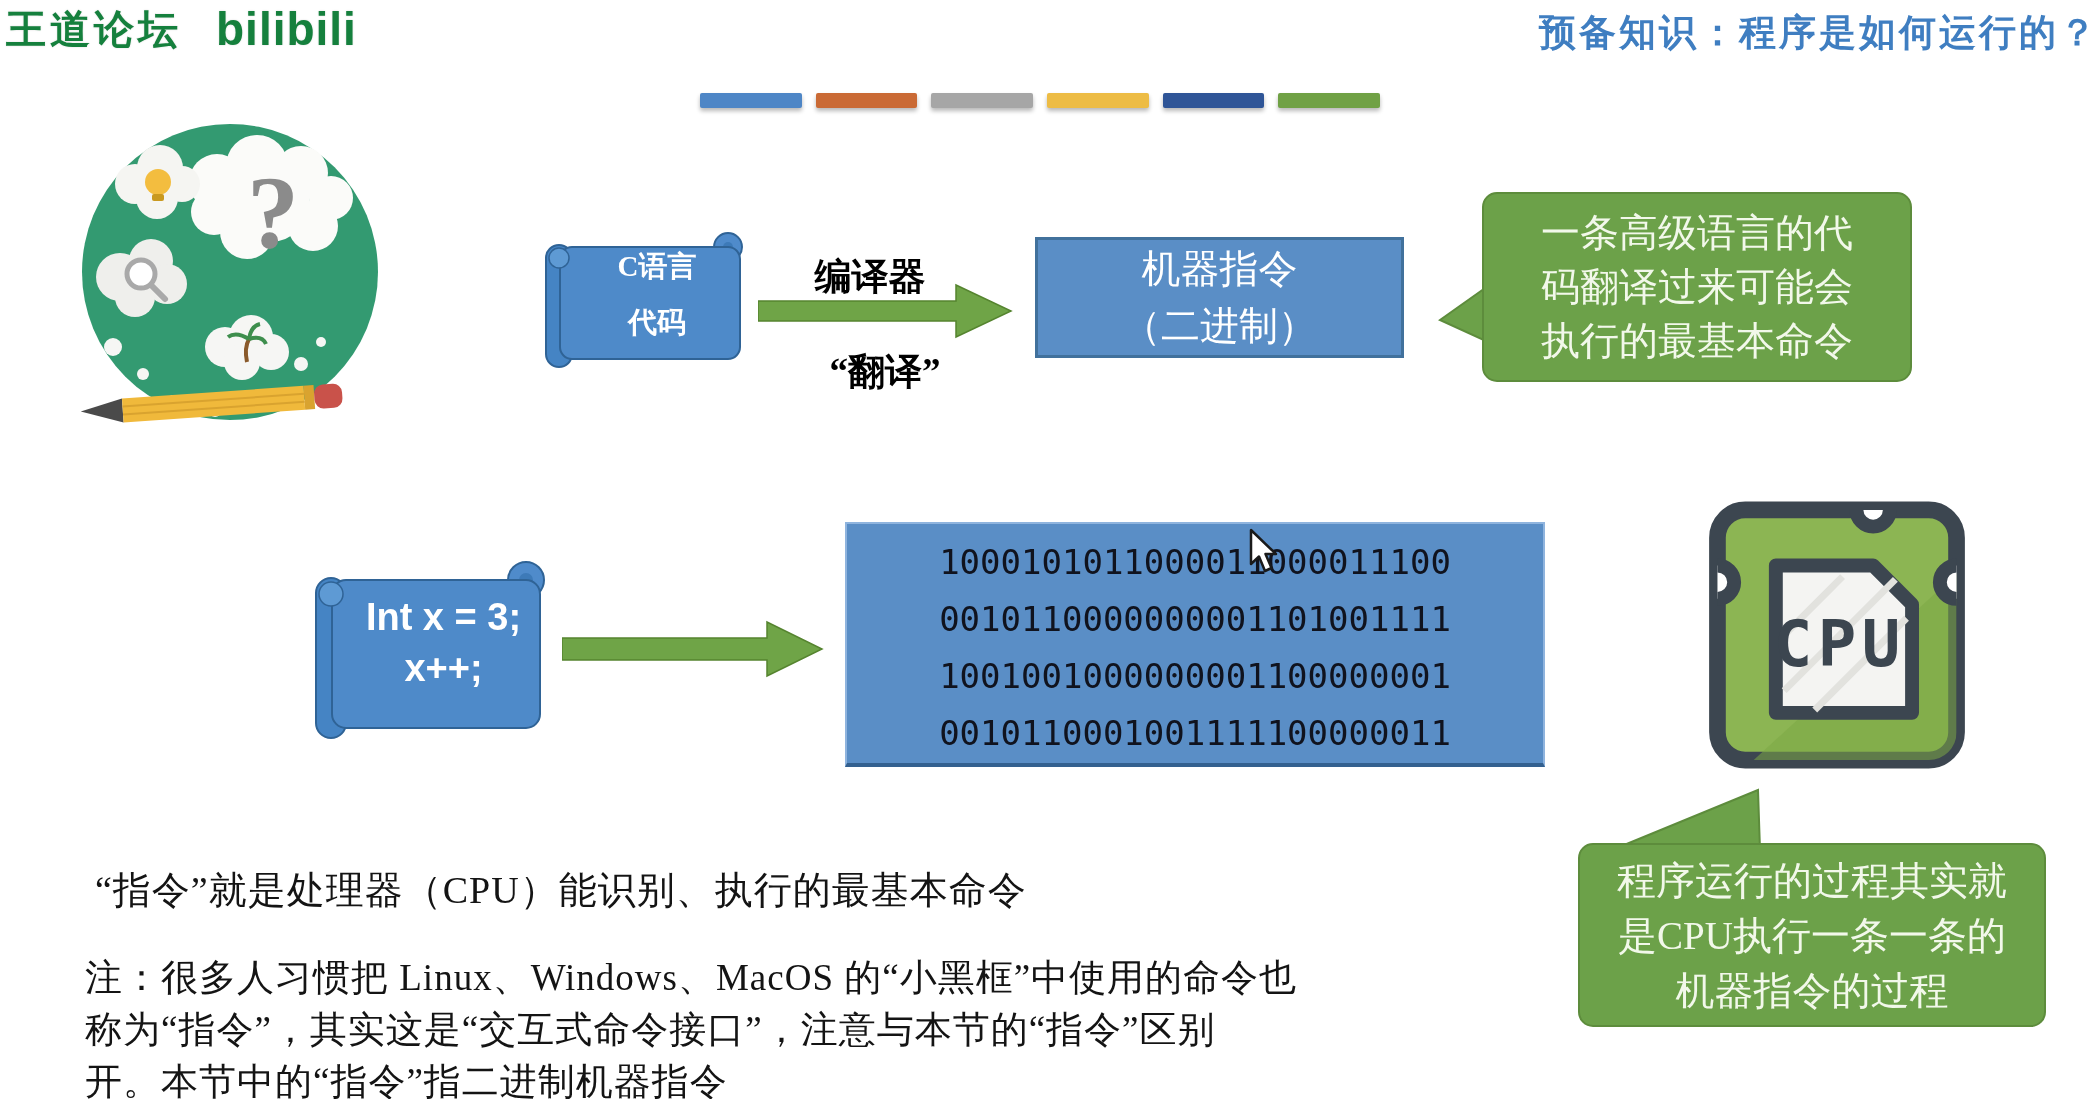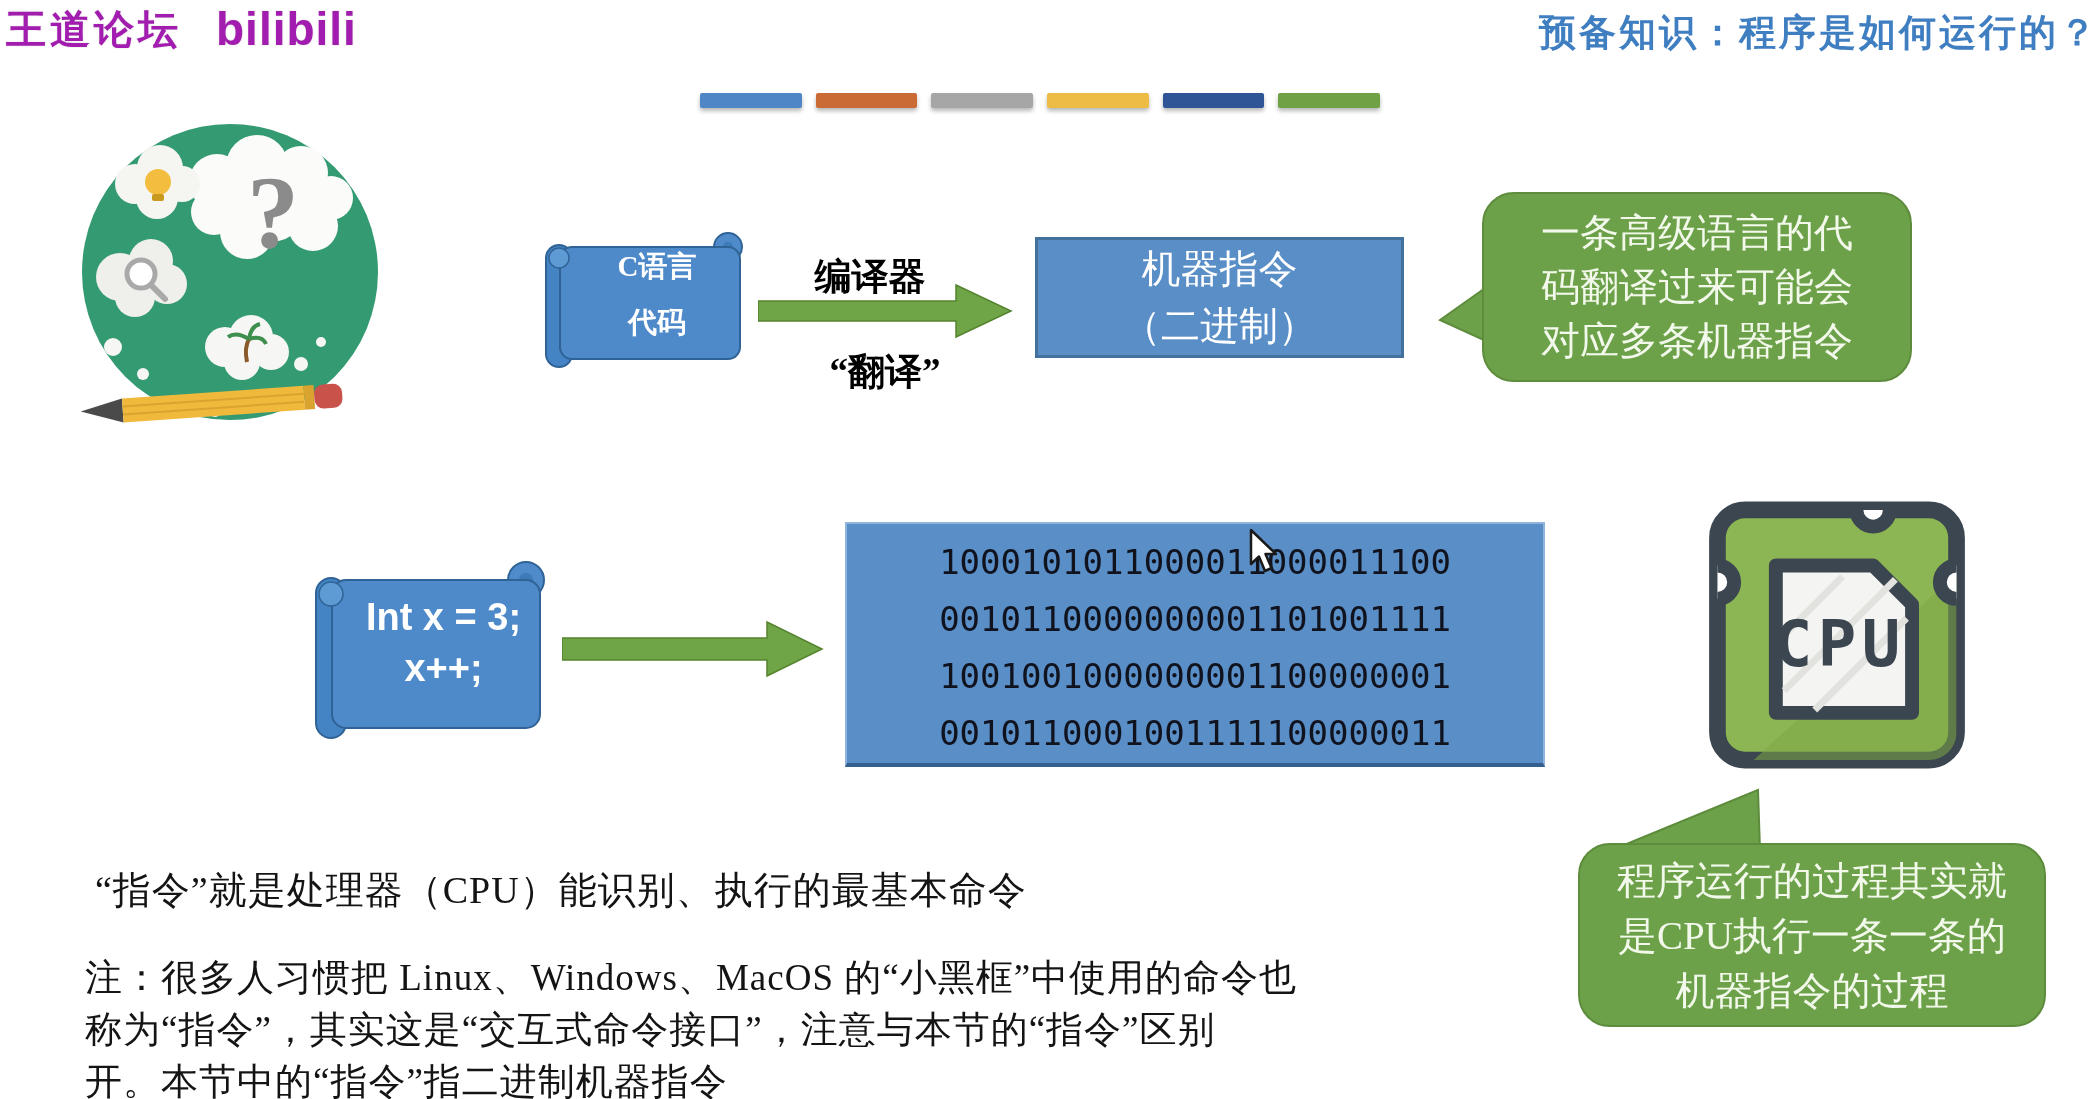--- a/index.html
+++ b/index.html
@@ -3,21 +3,21 @@
 <meta charset="utf-8">
 <style>
   html,body{margin:0;padding:0;background:#fff;}
   #stage{position:relative;width:2099px;height:1099px;background:#ffffff;overflow:hidden;
          font-family:"Liberation Sans","DejaVu Sans",sans-serif;}
   .abs{position:absolute;}
   .serif{font-family:"Liberation Serif","DejaVu Serif",serif;}
 
   
   .watermark{left:6px;top:2px;display:flex;align-items:flex-start;gap:34px;
-             color:#a21caf;text-shadow:0 0 2px #d8d8d8;user-select:none;}
+             color:#15803d;text-shadow:0 0 2px #d8d8d8;user-select:none;}
   .wm-forum{font-size:40px;font-weight:bold;letter-spacing:4px;}
   .wm-logo{font-size:46px;font-weight:bold;letter-spacing:1px;}
 
   
   .title{left:0;right:0;top:8px;text-align:right;font-size:37px;font-weight:bold;
          color:#3f7ec1;letter-spacing:3px;}
 
   
   .divider{left:700px;top:93px;width:680px;height:16px;display:flex;gap:14px;}
   .divider .bar{flex:1;height:15px;border-radius:2px;box-shadow:0 3px 4px rgba(0,0,0,.28);}
@@ -29,21 +29,21 @@
 
   
   .arrow-label{font-size:37px;font-weight:bold;color:#000000;text-align:center;}
 
   
   .mi-box{left:1035px;top:237px;width:363px;height:115px;background:#5a8ec6;
           border:3px solid #41719c;color:#fff;display:flex;flex-direction:column;
           align-items:center;justify-content:center;font-size:39px;line-height:1.45;}
 
   
-  .bubble{background:#6ca149;border:2px solid #5d8c3c;border-radius:32px;color:#f2f8ea;
+  .bubble{background:#6ca149;border:2px solid #5d8c3c;border-radius:15px;color:#f2f8ea;
           display:flex;flex-direction:column;align-items:center;justify-content:center;
           text-align:center;}
   .bubble.cb1{left:1482px;top:192px;width:426px;height:186px;font-size:39px;line-height:54px;}
   .bubble.cb2{left:1578px;top:843px;width:464px;height:180px;font-size:39px;line-height:55px;}
 
   
   .bin-box{left:845px;top:522px;width:700px;height:245px;background:#5a8ec6;
            border:2px solid #8fb4de;border-bottom:4px solid #33608f;box-sizing:border-box;
            padding-top:10px;text-align:center;}
   .bin-line{font-family:"DejaVu Sans Mono",monospace;font-size:34px;line-height:57px;
@@ -164,21 +164,21 @@
     <div>机器指令</div>
     <div>（二进制）</div>
   </div>
 
   <svg class="abs" style="left:1438px;top:278px;" width="52" height="72" viewBox="0 0 52 72">
     <polygon points="50,8 2,42 50,64" fill="#6ca149" stroke="#5d8c3c" stroke-width="2"></polygon>
   </svg>
   <div class="abs bubble cb1 serif">
     <div>一条高级语言的代</div>
     <div>码翻译过来可能会</div>
-    <div>对应多条机器指令</div>
+    <div>执行的最基本命令</div>
   </div>
 
   <div class="abs" style="left:308px;top:550px;width:245px;height:200px;">
     <svg width="245" height="200" viewBox="0 0 245 200">
       <circle cx="218" cy="30" r="18" fill="#4f8bcb" stroke="#2f6396" stroke-width="2"></circle>
       <circle cx="218" cy="30" r="7" fill="#3d7ab8"></circle>
       <rect x="8" y="28" width="30" height="160" rx="15" fill="#4584c4" stroke="#2f6396" stroke-width="2"></rect>
       <rect x="24" y="30" width="208" height="148" rx="14" fill="#4e8ac9" stroke="#2f6396" stroke-width="2"></rect>
       <circle cx="23" cy="44" r="12" fill="#5e9ad4" stroke="#2f6396" stroke-width="1.5"></circle>
     </svg>

